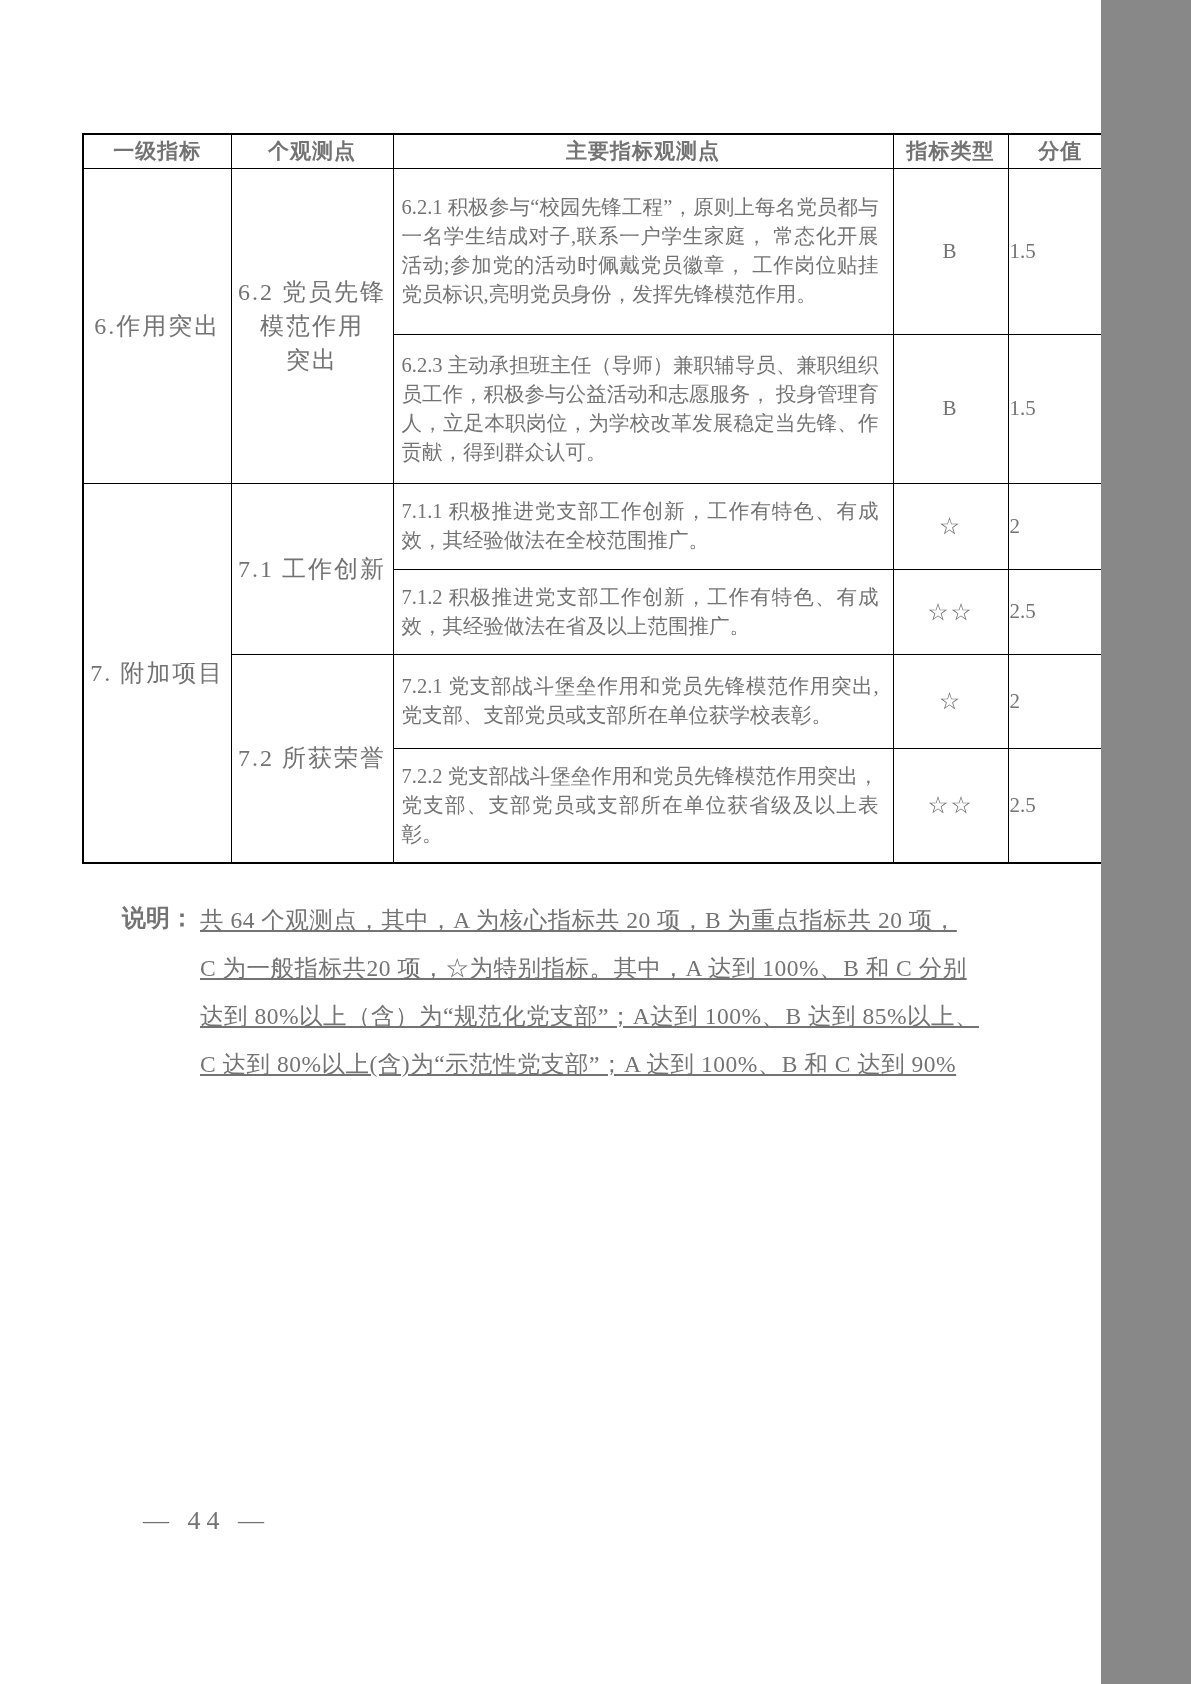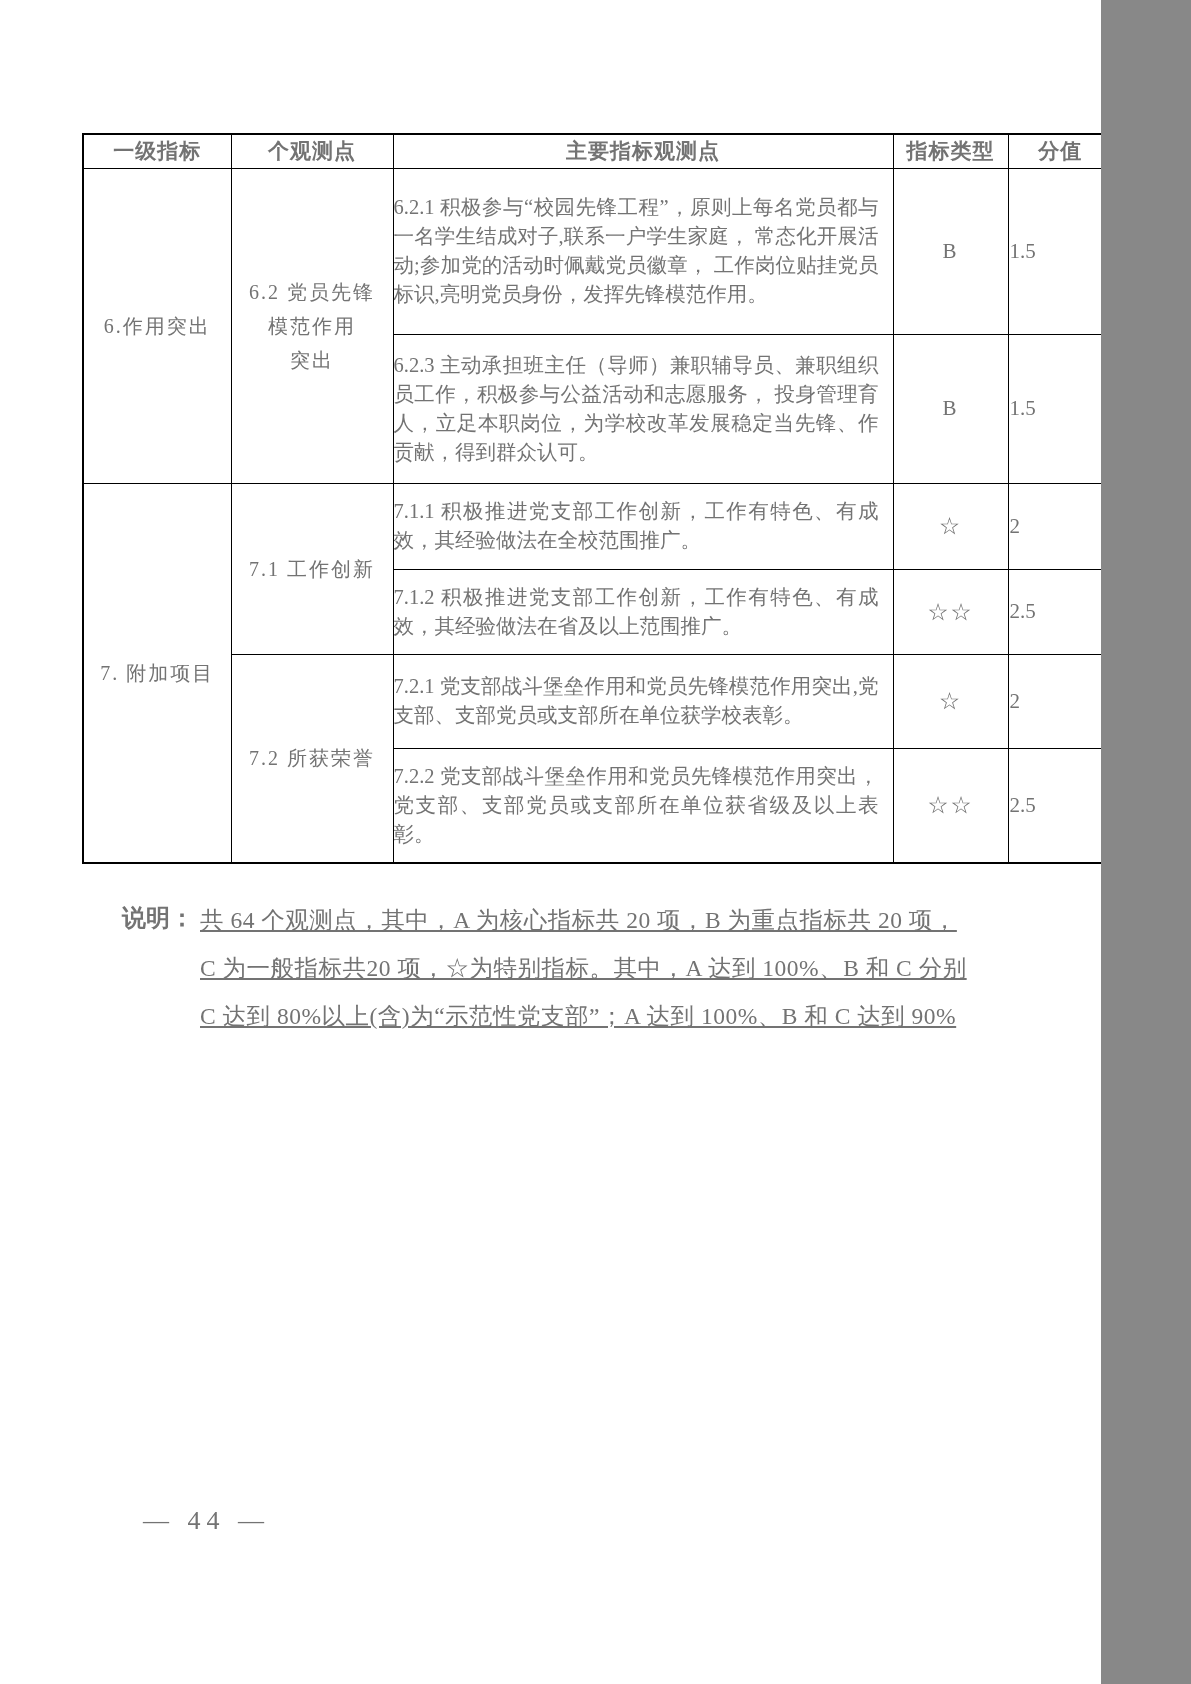--- a/index.html
+++ b/index.html
@@ -32,32 +32,32 @@
   th.hdr {
     font-family: "Liberation Sans", "DejaVu Sans", sans-serif;
     font-weight: bold;
     font-size: 21px;
     letter-spacing: 1px;
     text-align: center;
     padding: 2px 0;
   }
   td.lvl1, td.lvl2 {
     text-align: center;
-    font-size: 20px;
+    font-size: 24px;
     letter-spacing: 2px;
     line-height: 34px;
     white-space: pre-line;
     padding: 0 4px;
   }
   td.obs {
     font-size: 20.5px;
     line-height: 29px;
     text-align: justify;
     text-justify: inter-ideograph;
-    padding: 10px 14px 10px 0;
+    padding: 10px 14px 10px 8px;
   }
   td.type {
     text-align: center;
     font-size: 21px;
     letter-spacing: 2px;
   }
   td.score {
     text-align: left;
     font-size: 21px;
   }
@@ -156,19 +156,20 @@
         <td class="score">2.5</td>
       </tr>
     </tbody>
   </table>
 
   <div class="note">
     <div class="note-label">说明：</div>
     <div class="note-body">
       <div class="note-line">共 64 个观测点，其中，A 为核心指标共 20 项，B 为重点指标共 20 项，</div>
       <div class="note-line">C 为一般指标共20 项，☆为特别指标。其中，A 达到 100%、B 和 C 分别</div>
+      <div class="note-line">达到 80%以上（含）为“规范化党支部”；A达到 100%、B 达到 85%以上、</div>
       <div class="note-line">C 达到 80%以上(含)为“示范性党支部”；A 达到 100%、B 和 C 达到 90%</div>
     </div>
   </div>
 
   <div class="page-number">— 44 —</div>
 
 </div>
 
 </body></html>

